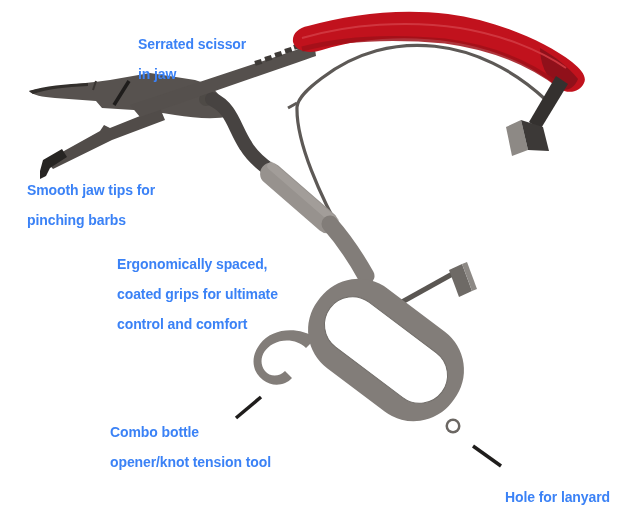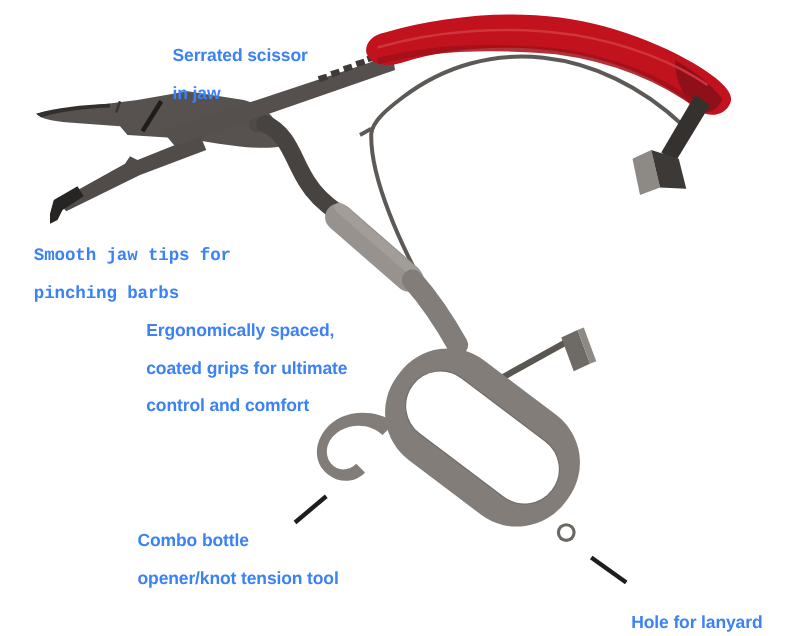--- a/index.html
+++ b/index.html
@@ -98,21 +98,21 @@
 
     <g stroke-width="3.5">
       <path d="M 129 81 L 114 105" stroke="#1f1d1c"></path>
       <path d="M 236 418 L 261 397" stroke="#1f1d1c"></path>
       <path d="M 473 446 L 501 466" stroke="#1f1d1c"></path>
     </g>
   </svg>
 
   <div class="label" style="left:138px;top:29px;">Serrated scissor
 in jaw</div>
-  <div class="label" style="left:27px;top:190px;font-family:Liberation Mono, monospace;">Smooth jaw tips for
+  <div class="label" style="left:27px;top:175px;">Smooth jaw tips for
 pinching barbs</div>
   <div class="label" style="left:110px;top:417px;">Combo bottle
 opener/knot tension tool</div>
   <div class="label" style="left:117px;top:249px;">Ergonomically spaced,
 coated grips for ultimate
 control and comfort</div>
   <div class="label" style="left:505px;top:482px;">Hole for lanyard</div>
 </div>
 
 </body></html>

